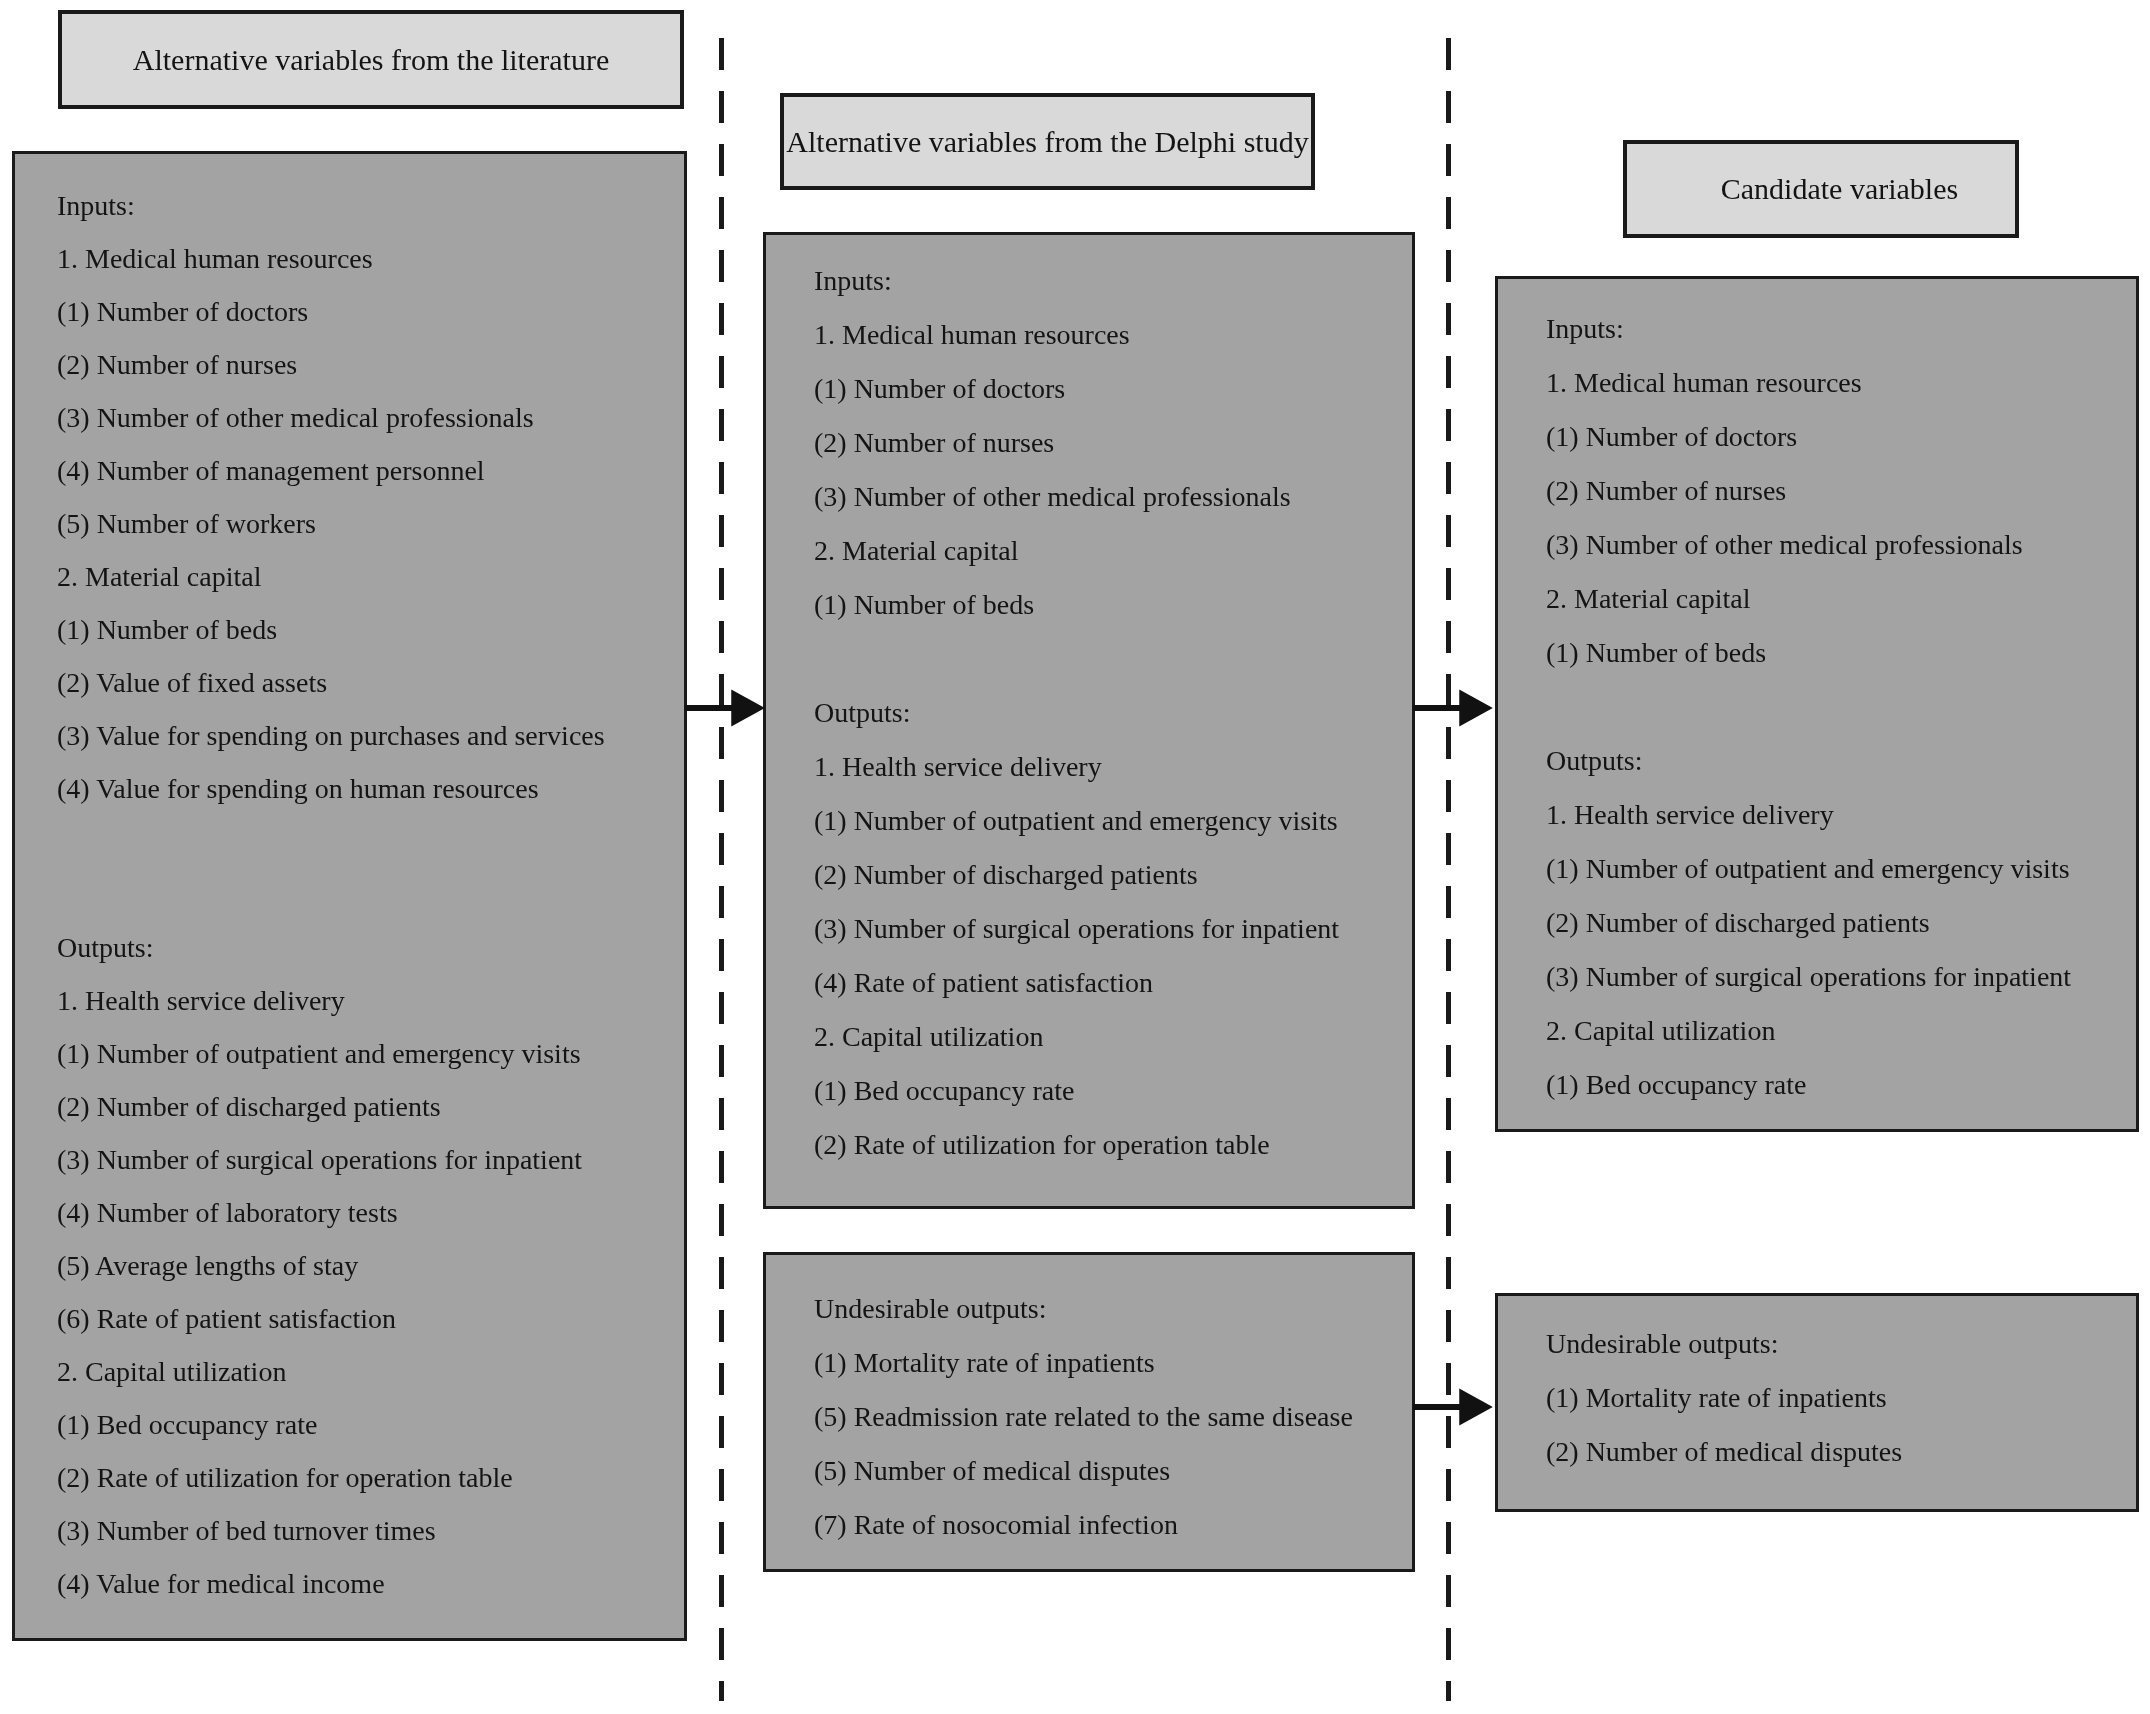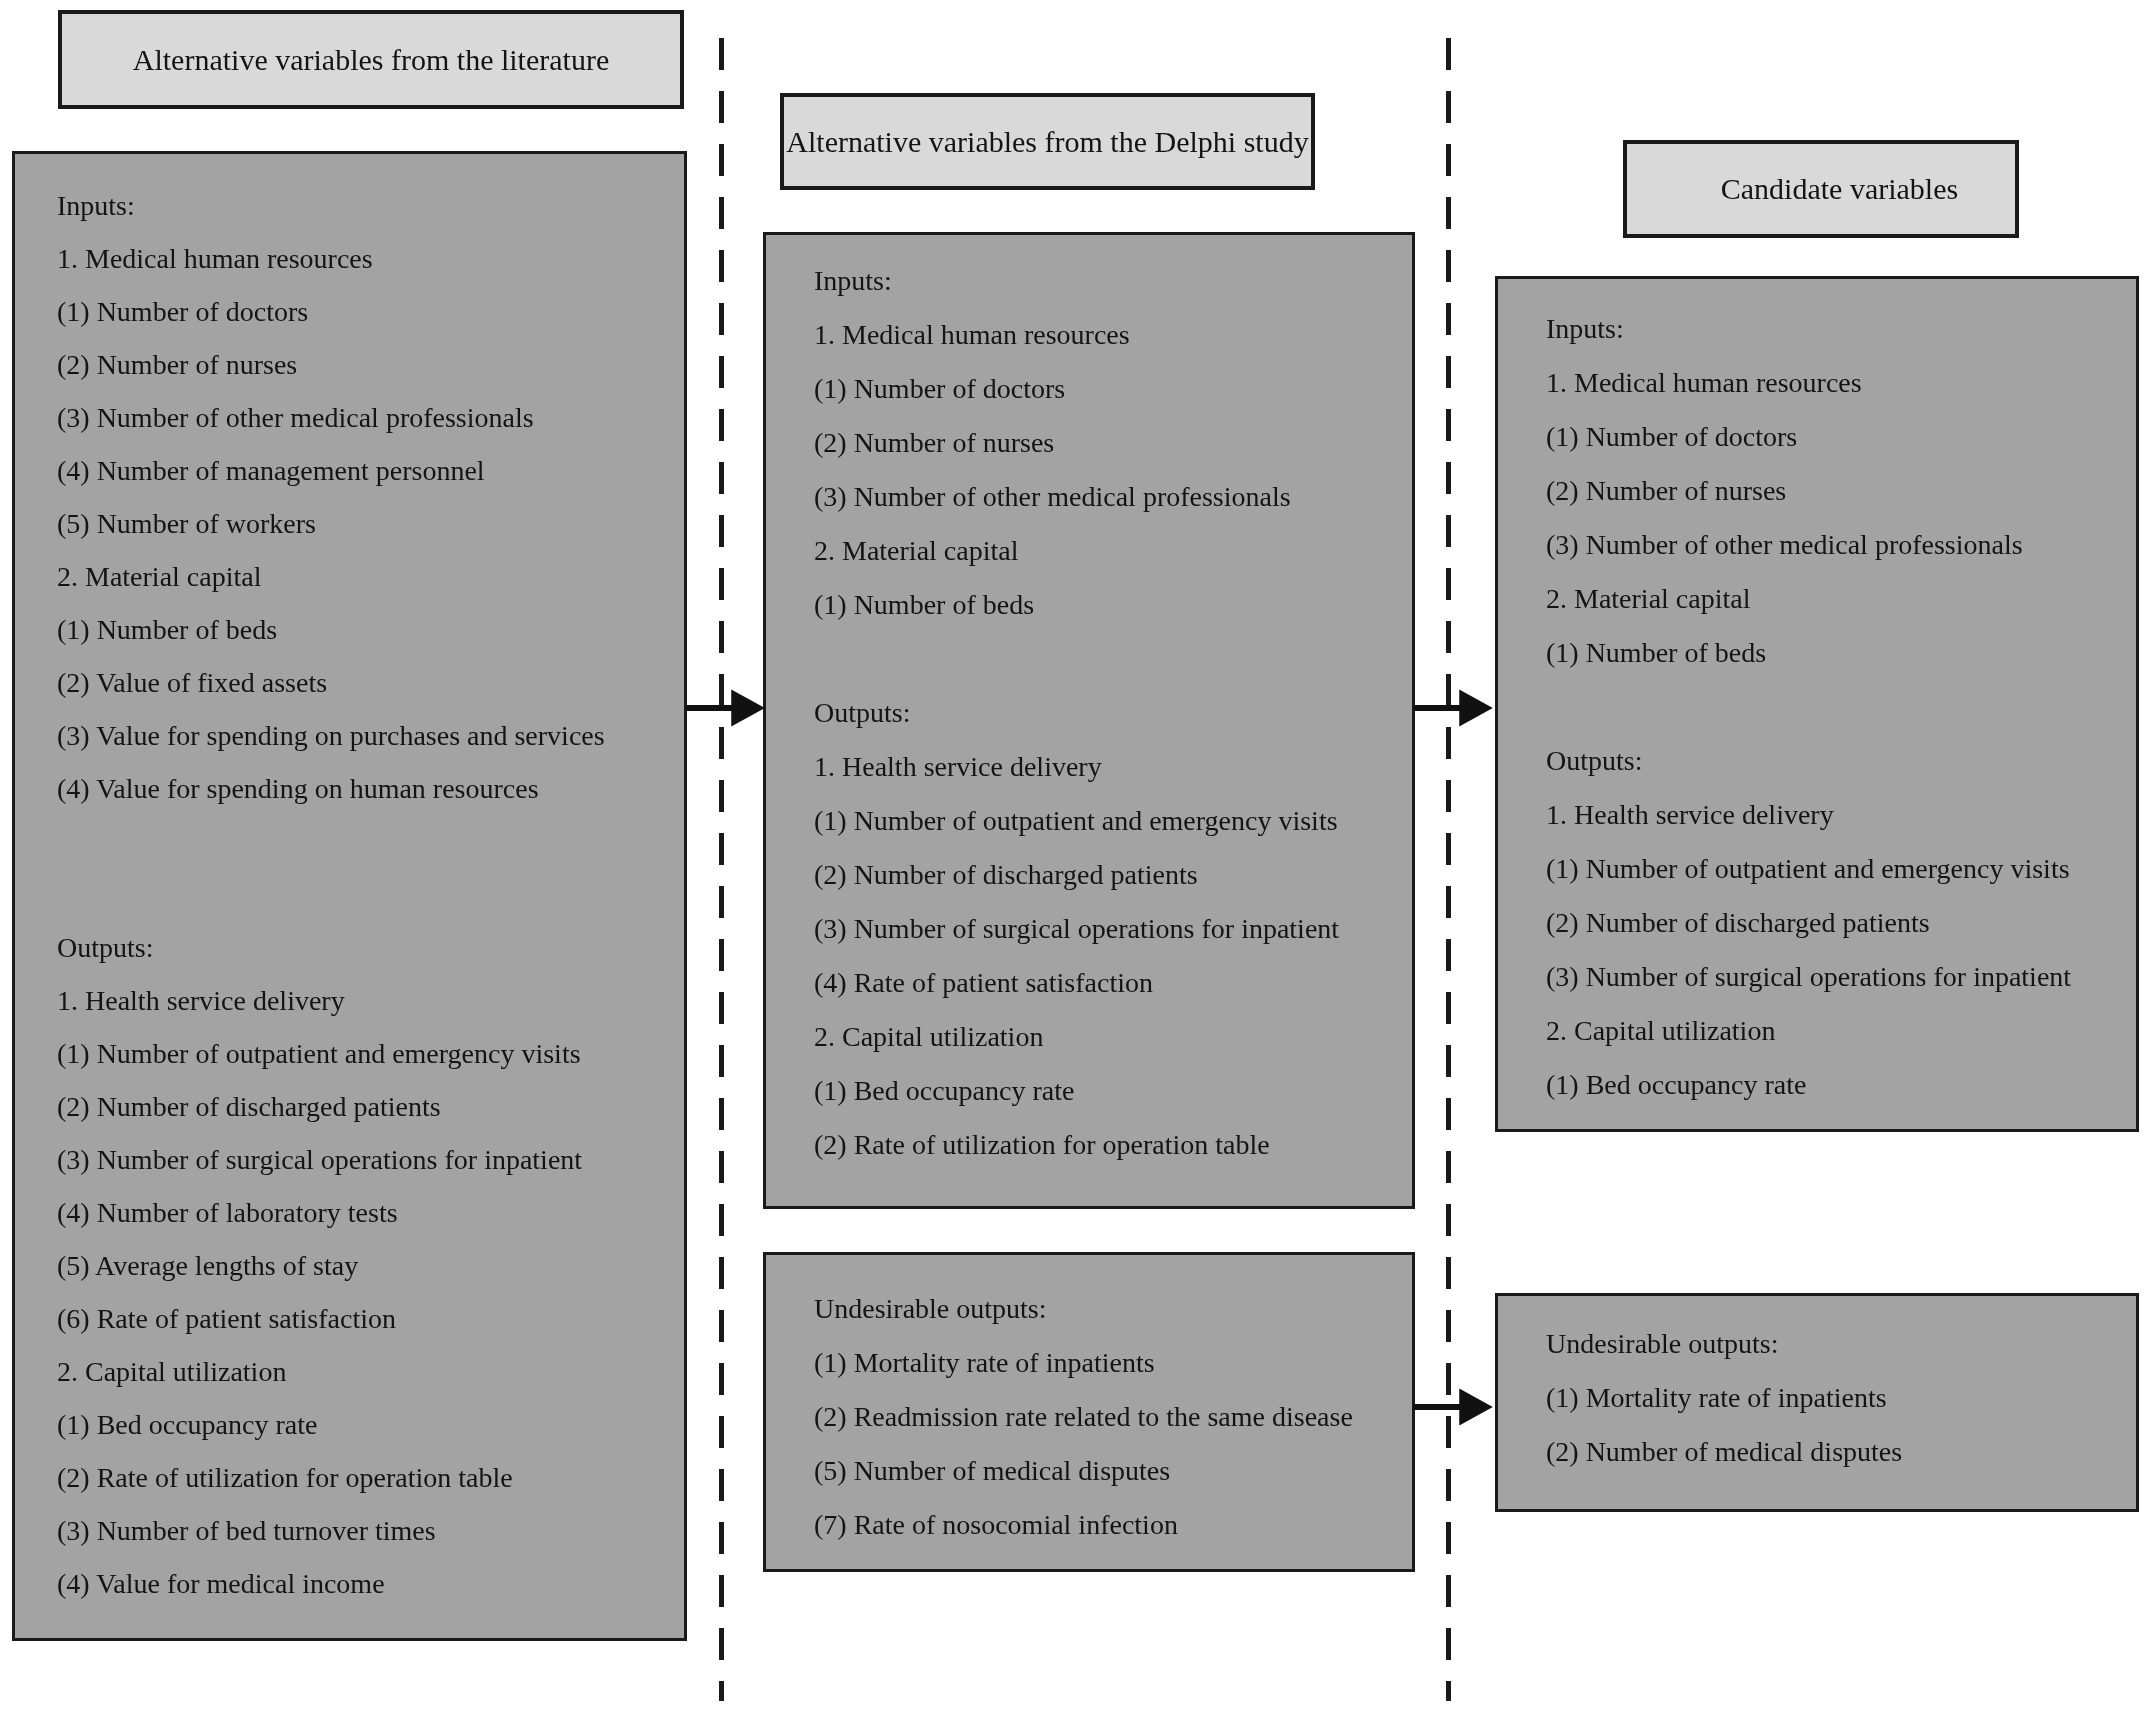--- a/index.html
+++ b/index.html
@@ -107,21 +107,21 @@
         <div class="line">2. Capital utilization</div>
         <div class="line">(1) Bed occupancy rate</div>
         <div class="line">(2) Rate of utilization for operation table</div>
       </div>
   </div>
 
   <div class="box" style="left:763px;top:1252px;width:652px;height:320px;">
     <div class="box-content lh82 pl72" style="top:26.5px;">
         <div class="line">Undesirable outputs:</div>
         <div class="line">(1) Mortality rate of inpatients</div>
-        <div class="line">(2) Readmission rate related to the same disease</div>
+        <div class="line">(5) Readmission rate related to the same disease</div>
         <div class="line">(5) Number of medical disputes</div>
         <div class="line">(7) Rate of nosocomial infection</div>
       </div>
   </div>
 
   <div class="box" style="left:1495px;top:276px;width:644px;height:856px;">
     <div class="box-content lh82 pl72" style="top:22.5px;">
         <div class="line">Inputs:</div>
         <div class="line">1. Medical human resources</div>
         <div class="line">(1) Number of doctors</div>

